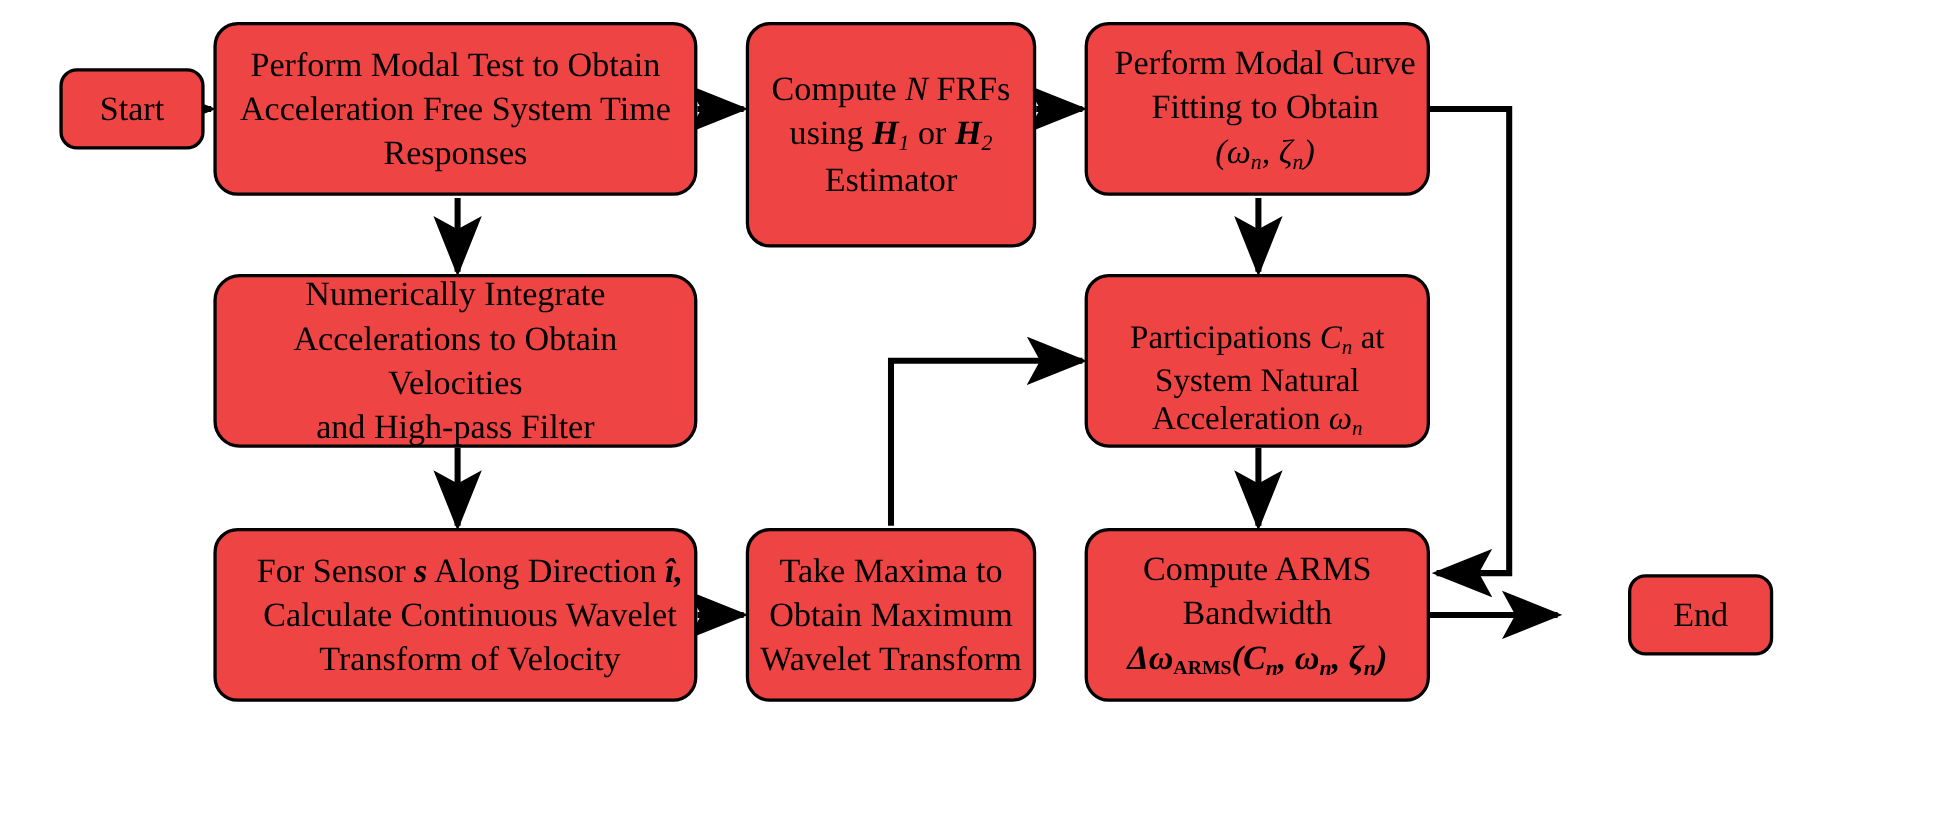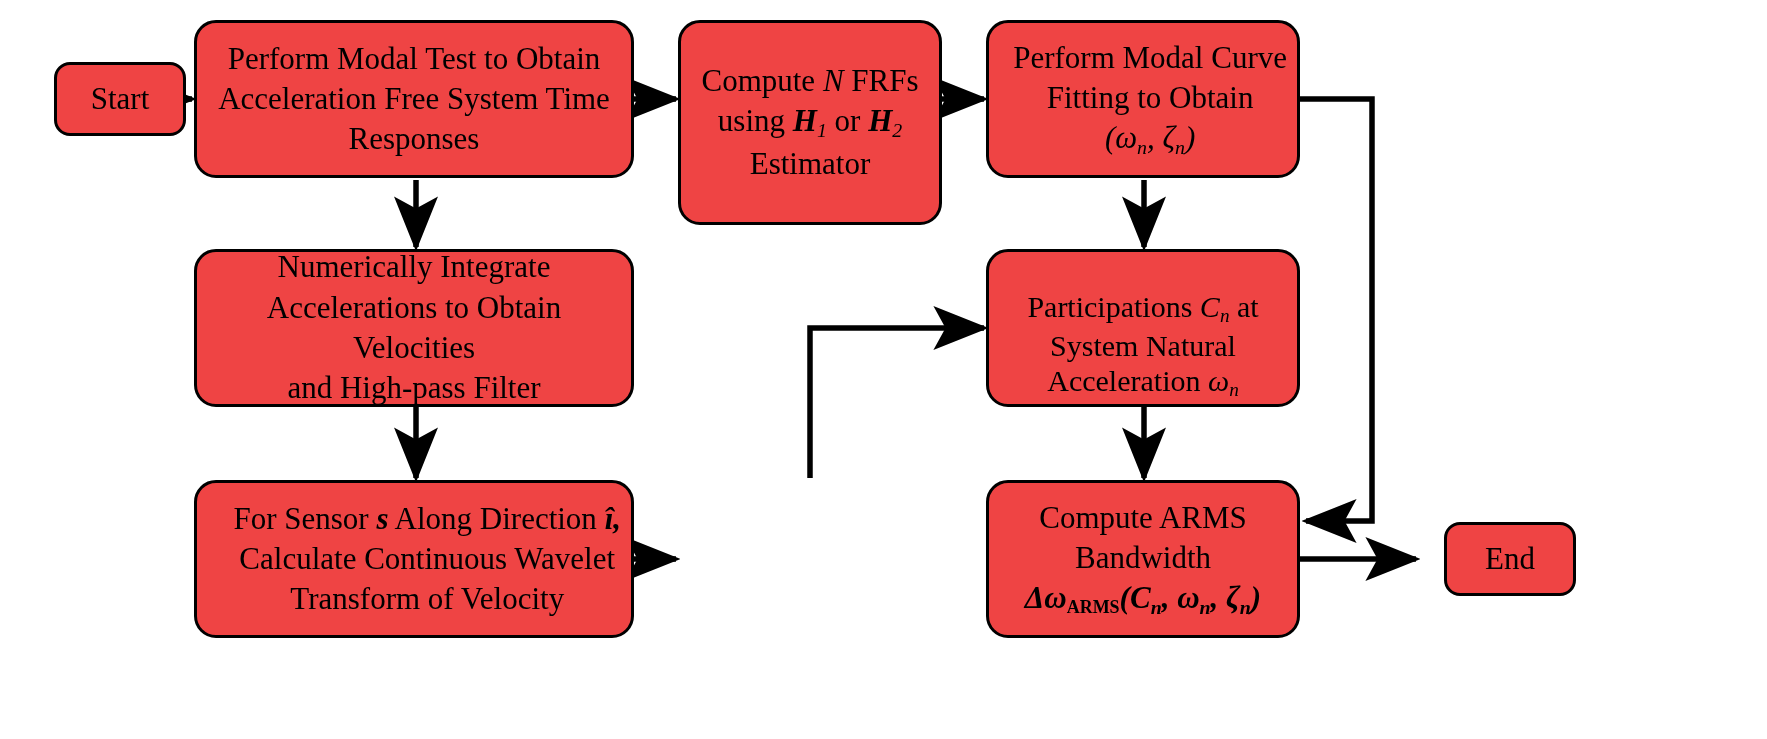--- a/index.html
+++ b/index.html
@@ -64,21 +64,21 @@
   </div>
 
   <div class="node" style="left:986px;top:20px;width:314px;height:158px;justify-content:flex-end;">
     <span class="txt">
       <span>Perform Modal Curve</span><br>
       <span>Fitting to Obtain</span><br>
       <span class="mi">(<i>ω</i><sub>n</sub>, <i>ζ</i><sub>n</sub>)</span>
     </span>
   </div>
 
-  <div class="node" style="left:194px;top:249px;width:440px;height:158px;">
+  <div class="node" style="left:194px;top:249px;width:440px;height:158px;border-radius:24px;">
     <span class="txt">
       <span>Numerically Integrate</span><br>
       <span>Accelerations to Obtain Velocities</span><br>
       <span>and High-pass Filter</span>
     </span>
   </div>
 
   <div class="node" style="left:986px;top:249px;width:314px;height:158px;">
     <span class="txt" style="font-size:30px;line-height:1.18;">
       <br>
@@ -89,26 +89,33 @@
   </div>
 
   <div class="node" style="left:194px;top:480px;width:440px;height:158px;justify-content:flex-end;">
     <span class="txt">
       <span>For Sensor </span><b class="bs">s</b><span> Along Direction </span><b class="bs">î,</b><br>
       <span>Calculate Continuous Wavelet</span><br>
       <span>Transform of Velocity</span>
     </span>
   </div>
 
+  <div class="node" style="left:678px;top:480px;width:264px;height:158px;">
+    <span class="txt">
+      <span>Take Maxima to</span><br>
+      <span>Obtain Maximum</span><br>
+      <span>Wavelet Transform</span>
+    </span>
+  </div>
 
   <div class="node" style="left:986px;top:480px;width:314px;height:158px;">
     <span class="txt">
       <span>Compute ARMS</span><br>
       <span>Bandwidth</span><br>
       <span class="mi" style="font-weight:bold;">Δ<i>ω</i><sub style="font-style:normal;font-size:0.58em;">ARMS</sub>(<i>C</i><sub>n</sub>, <i>ω</i><sub>n</sub>, <i>ζ</i><sub>n</sub>)</span>
     </span>
   </div>
 
-  <div class="node term" style="left:1408px;top:522px;width:132px;height:74px;">
+  <div class="node term" style="left:1444px;top:522px;width:132px;height:74px;">
     <span class="txt">End</span>
   </div>
 
 </div>
 
 </body></html>

